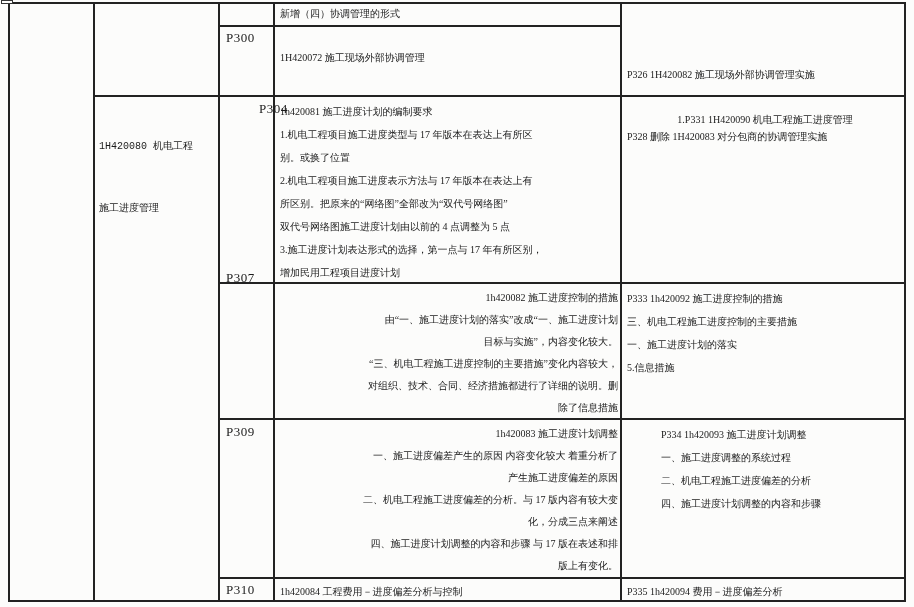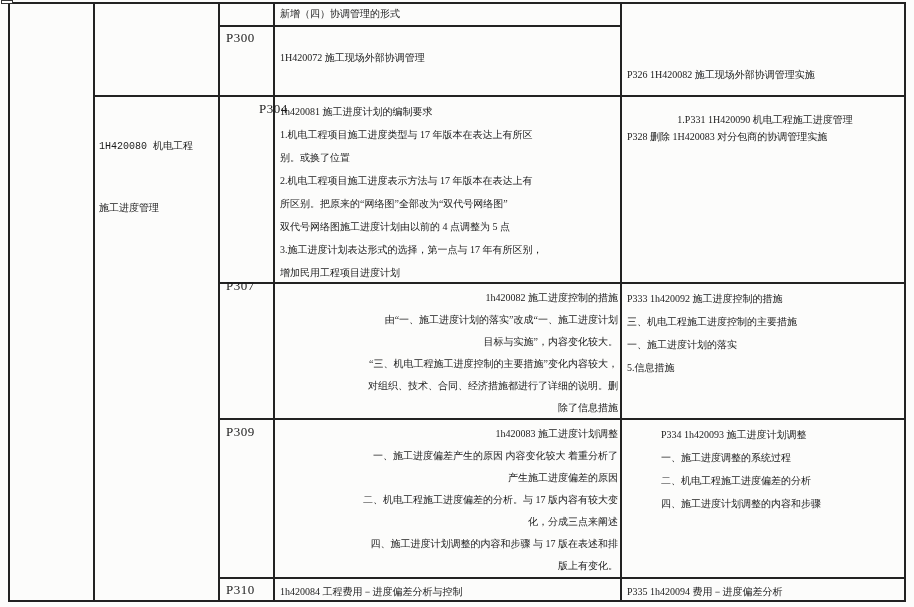--- a/index.html
+++ b/index.html
@@ -76,21 +76,21 @@
     <div class="line">2.机电工程项目施工进度表示方法与 17 年版本在表达上有</div>
     <div class="line">所区别。把原来的“网络图”全部改为“双代号网络图”</div>
     <div class="line">双代号网络图施工进度计划由以前的 4 点调整为 5 点</div>
     <div class="line">3.施工进度计划表达形式的选择，第一点与 17 年有所区别，</div>
     <div class="line">增加民用工程项目进度计划</div>
   </div>
   <div class="cell lh23" style="left:627px;top:108px;width:276px;text-align:center;">
     <div class="line">1.P331 1H420090 机电工程施工进度管理</div>
   </div>
 
-  <div class="cell pageno" style="left:226px;top:278px;">P307</div>
+  <div class="cell pageno" style="left:226px;top:270px;">P307</div>
   <div class="cell lh22" style="left:280px;top:287px;width:338px;">
     <div class="line">1h420082 施工进度控制的措施</div>
     <div class="line">由“一、施工进度计划的落实”改成“一、施工进度计划</div>
     <div class="line">目标与实施”，内容变化较大。</div>
     <div class="line">“三、机电工程施工进度控制的主要措施”变化内容较大，</div>
     <div class="line">对组织、技术、合同、经济措施都进行了详细的说明。删</div>
     <div class="line">除了信息措施</div>
   </div>
   <div class="cell lh23" style="left:627px;top:287px;width:276px;">
     <div class="line">P333 1h420092 施工进度控制的措施</div>

